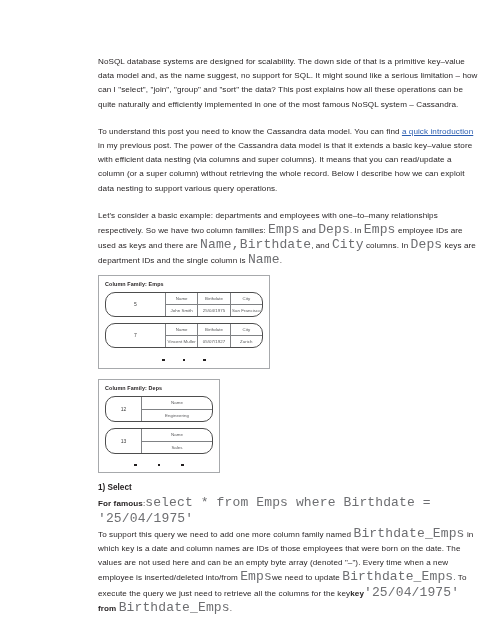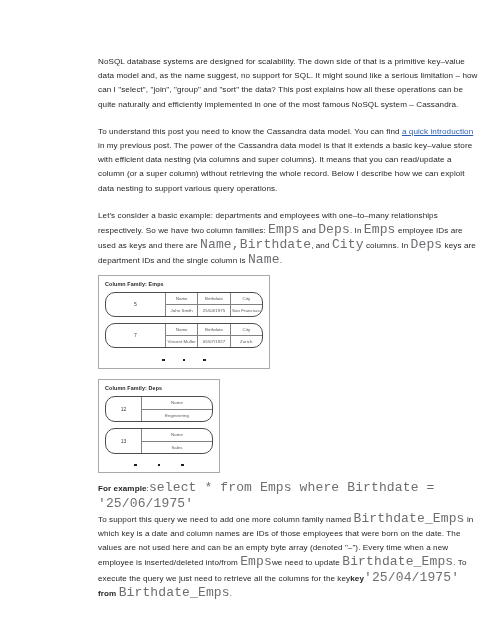--- a/index.html
+++ b/index.html
@@ -245,19 +245,20 @@
 
         <div class="cf-deps-dots">
           <span class="dot"></span>
           <span class="dot"></span>
           <span class="dot"></span>
         </div>
       </div>
 
     </div>
 
-
-    <p class="para tight"><span class="bold">For example</span><span>:</span><span class="code">select * from Emps where Birthdate = '25/06/1975'</span></p>
+    <h3 class="section-heading">1) Select</h3>
+
+    <p class="para tight"><span class="bold">For famous</span><span>:</span><span class="code">select * from Emps where Birthdate = '25/04/1975'</span></p>
 
     <p class="para"><span>To support this query we need to add one more column family named </span><span class="code">Birthdate_Emps</span><span> in which key is a date and column names are IDs of those employees that were born on the date. The values are not used here and can be an empty byte array (denoted "–"). Every time when a new employee is inserted/deleted into/from </span><span class="code">Emps</span><span>we need to update </span><span class="code">Birthdate_Emps</span><span>. To execute the query we just need to retrieve all the columns for the key</span><span class="bold">key</span><span class="code">'25/04/1975'</span><span class="bold"> from </span><span class="code">Birthdate_Emps</span><span>.</span></p>
 
   </div>
 </div>
 
 </body></html>

